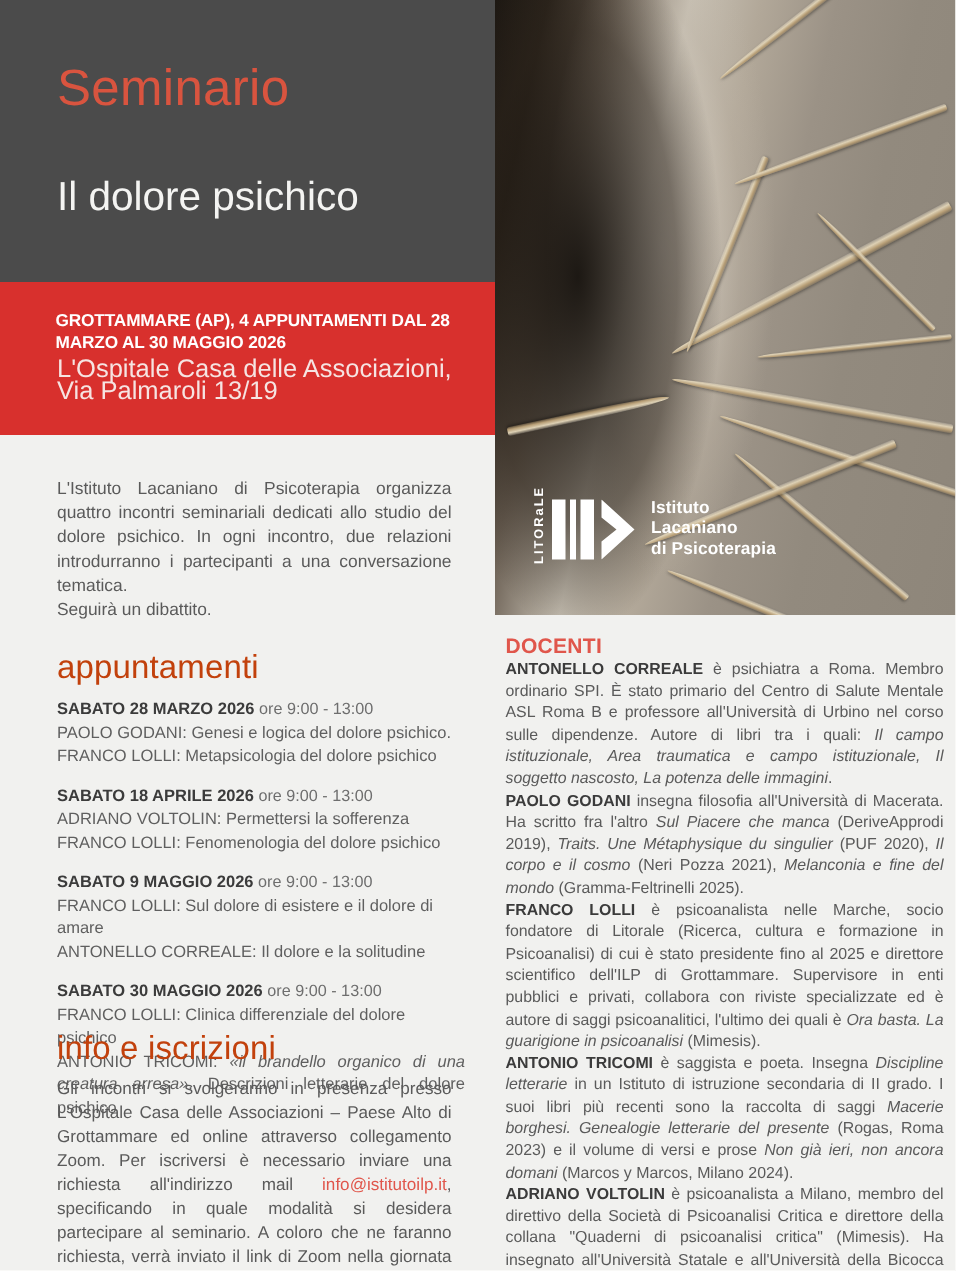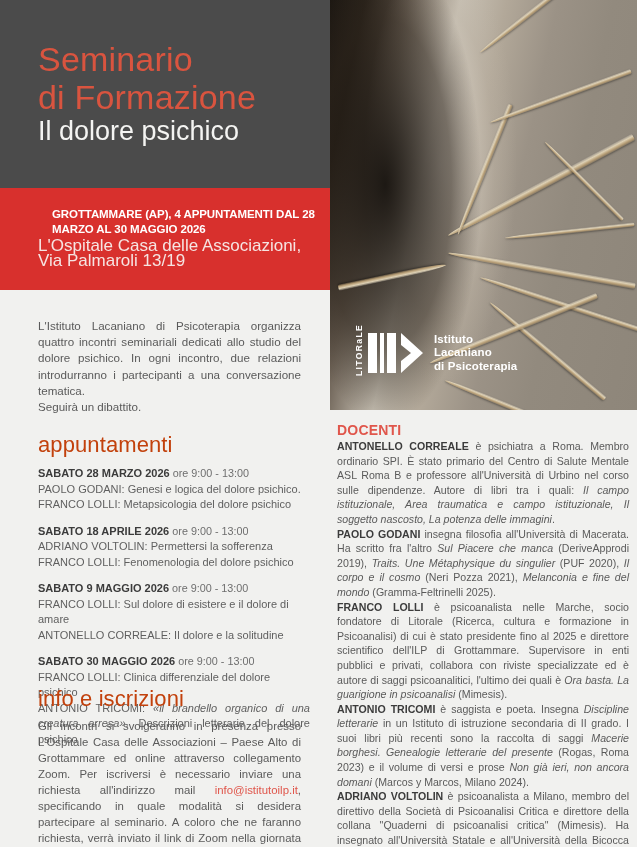--- a/index.html
+++ b/index.html
@@ -57,21 +57,21 @@
 
   .red-band {
     position: absolute;
     left: 0; top: 188px;
     width: 330px;
     height: 102px;
     background: #d8302d;
   }
   .band-head {
     position: absolute;
-    left: 52px;
+    left: 37px;
     top: 19px;
     width: 272px;
     color: #ffffff;
     font-size: 11.5px;
     font-weight: bold;
     line-height: 15px;
     letter-spacing: -0.1px;
   }
   .band-sub {
     position: absolute;
@@ -246,21 +246,20 @@
 </style>
 </head>
 <body>
 
 <div class="poster">
 
   <div class="left-col">
 
     <div class="title-block">
       <div class="title-line-1">Seminario</div>
-      <div class="title-line-2">di Formazione</div>
       <div class="title-line-3">Il dolore psichico</div>
     </div>
 
     <div class="red-band">
       <div class="band-head">GROTTAMMARE (AP), 4 APPUNTAMENTI DAL 28 MARZO AL 30 MAGGIO 2026</div>
       <div class="band-sub">L'Ospitale Casa delle Associazioni, Via Palmaroli 13/19</div>
     </div>
 
     <div class="intro">
       <span>L'Istituto Lacaniano di Psicoterapia organizza quattro incontri seminariali dedicati allo studio del dolore psichico. In ogni incontro, due relazioni introdurranno i partecipanti a una conversazione tematica.</span>

